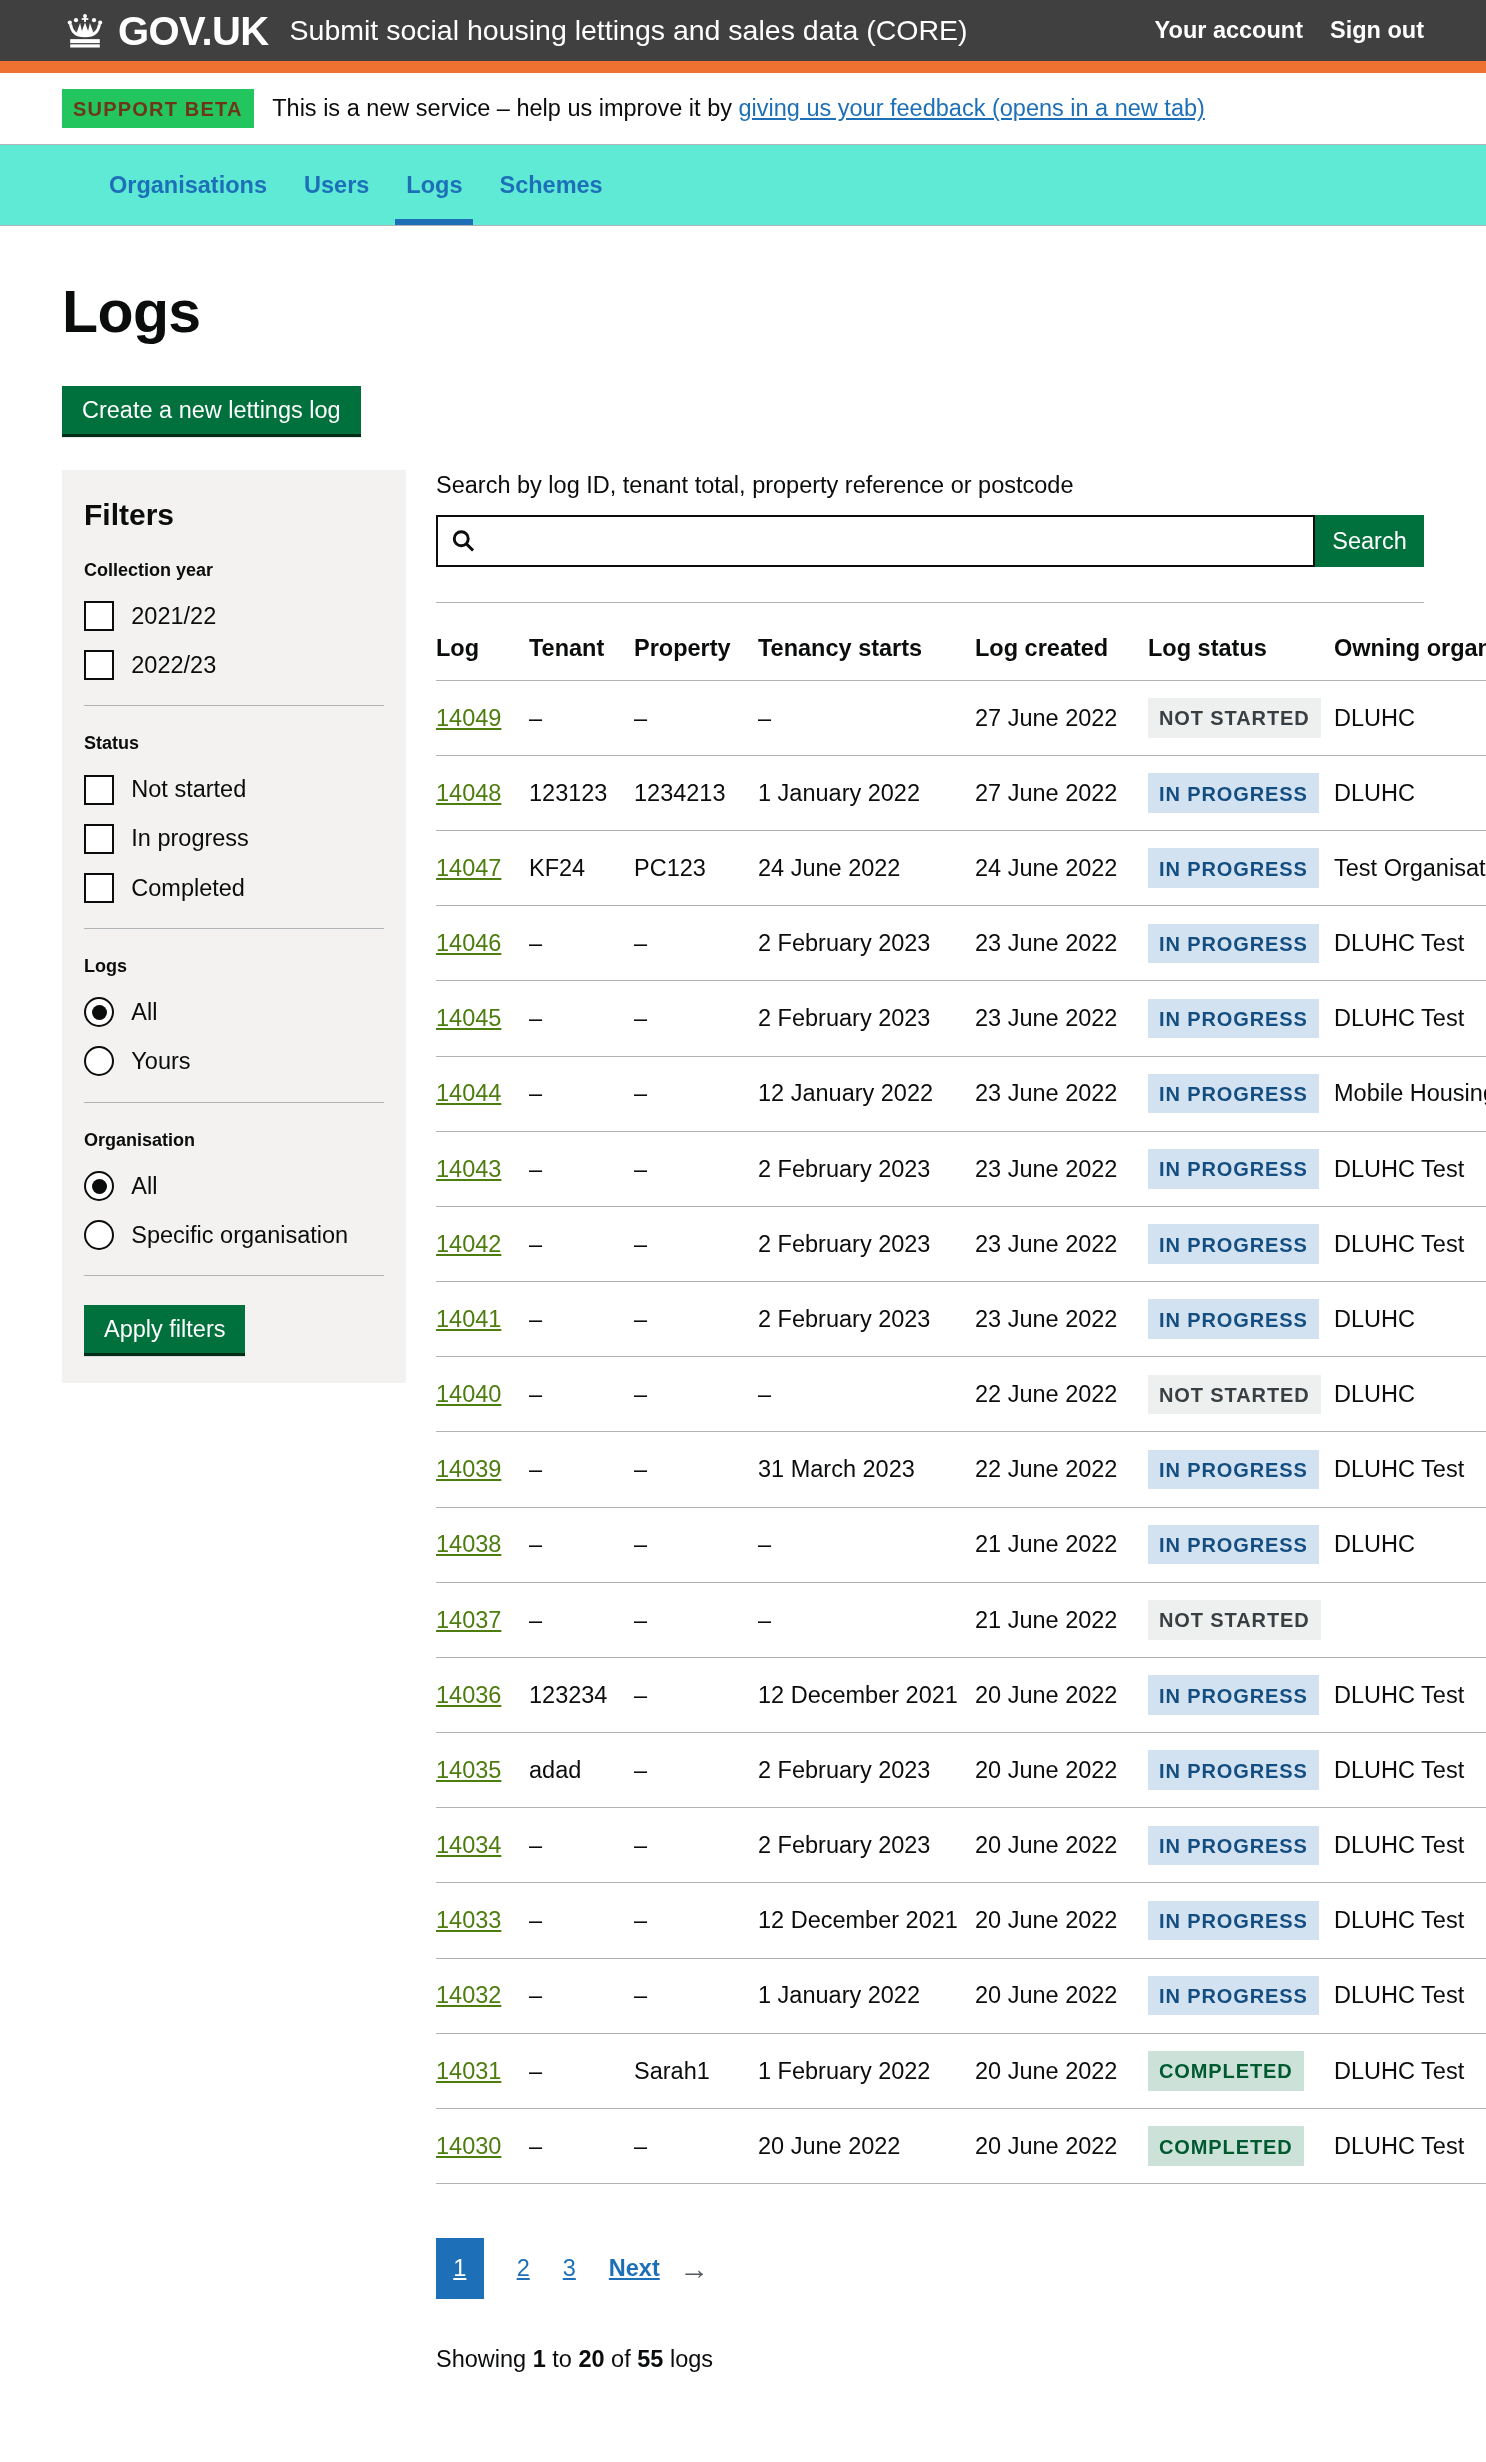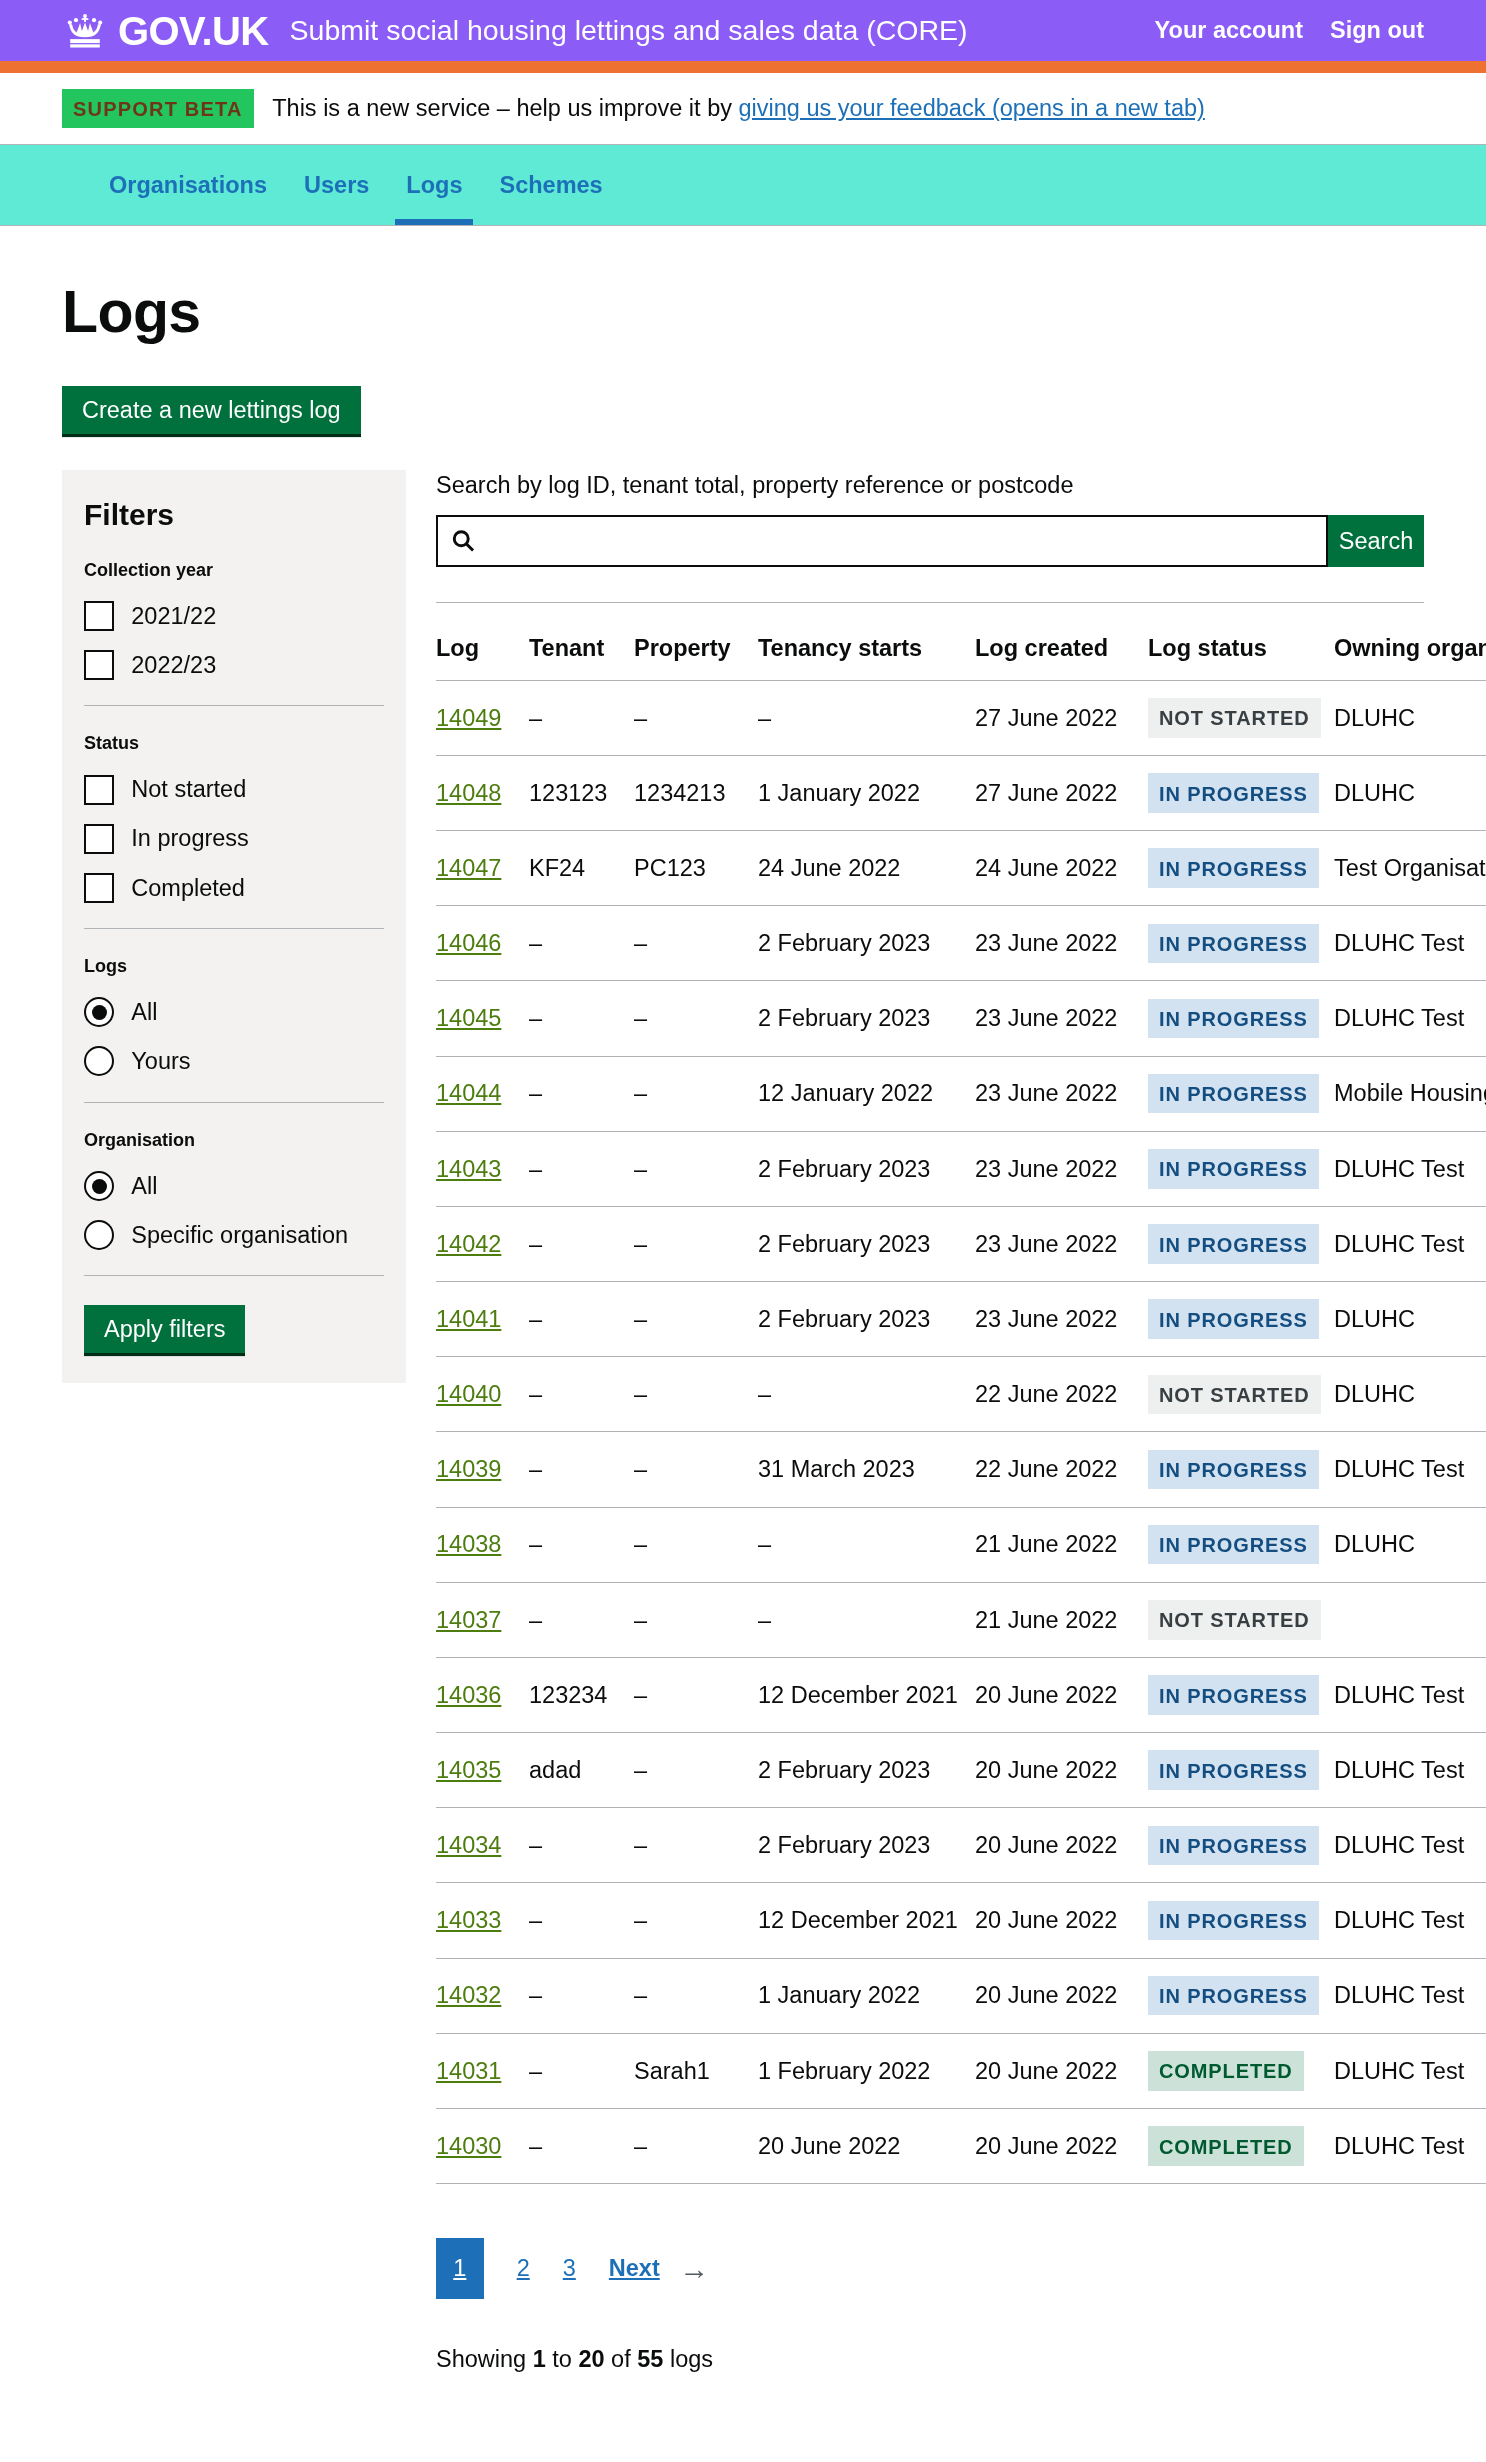--- a/index.html
+++ b/index.html
@@ -1,21 +1,21 @@
 <!DOCTYPE html>
 <html style="font-size:10px"><head>
 <meta charset="utf-8">
 <style>
   * { margin:0; padding:0; box-sizing:border-box; }
   html, body { width:1486px; background:#ffffff; overflow-x:hidden; }
   body { font-family:"Liberation Sans","DejaVu Sans",sans-serif; color:#0b0c0c; font-size:23.5px; line-height:1.3; }
   a { cursor:pointer; }
 
   
-  .gov-header { background:#8b5cf6; height:61px; padding:0 62px; display:flex; align-items:center; justify-content:space-between; }
+  .gov-header { background:#404040; height:61px; padding:0 62px; display:flex; align-items:center; justify-content:space-between; }
   .gov-header-left { display:flex; align-items:center; }
   .gov-logotype { display:flex; align-items:center; color:#fff; text-decoration:none; }
   .gov-logotype .crown { margin-right:10px; display:flex; }
   .gov-logotype .logotext { font-size:40px; font-weight:700; letter-spacing:-0.6px; }
   .service-name { color:#fff; font-size:28.5px; font-weight:400; text-decoration:none; margin-left:21px; white-space:nowrap; }
   .header-links { display:flex; gap:27px; }
   .header-links a { color:#fff; font-size:23.5px; font-weight:700; text-decoration:none; white-space:nowrap; }
   .accent-bar { height:12.4px; background:#ee7131; }
 
   
@@ -50,21 +50,21 @@
   .filter-divider { border:none; border-top:1.2px solid #b1b4b6; margin:25px 0 26px; }
   .apply-btn { margin-top:2.5px; }
 
   
   .content { flex:1 1 auto; margin-left:30px; min-width:0; }
   .search-label { font-size:23.5px; margin-top:2.5px; }
   .search-row { display:flex; margin-top:15px; width:1003px; max-width:100%; }
   .search-box { position:relative; flex:1 1 auto; }
   .search-box input { width:100%; height:52px; border:2.5px solid #0b0c0c; font-family:inherit; font-size:23.5px; padding:0 12.4px 0 53px; outline:none; background:#fff; }
   .search-icon { position:absolute; left:13.6px; top:50%; transform:translateY(-50%); display:flex; }
-  .search-btn { height:52px; width:96px; padding:0; box-shadow:none; font-size:23.5px; }
+  .search-btn { height:52px; width:109px; padding:0; box-shadow:none; font-size:23.5px; }
   .content hr.rule { border:none; border-top:1.2px solid #b1b4b6; margin:35px 0 30px; }
   .summary-line { font-size:23.5px; }
   .summary-line .count { font-weight:700; }
   .summary-line a { color:#1d70b8; margin-left:35px; }
 
   
   .logs-table { border-collapse:collapse; width:1146px; margin-top:28.5px; table-layout:fixed; }
   .logs-table th { text-align:left; font-size:23.5px; font-weight:700; padding:0 12.4px 16px 0; border-bottom:1.2px solid #b1b4b6; white-space:nowrap; }
   .logs-table td { font-size:23.5px; padding:17.3px 12.4px 17.3px 0; border-bottom:1.2px solid #b1b4b6; vertical-align:middle; white-space:nowrap; overflow:hidden; }
   .logs-table a.log-link { color:#4d7c0f; }

